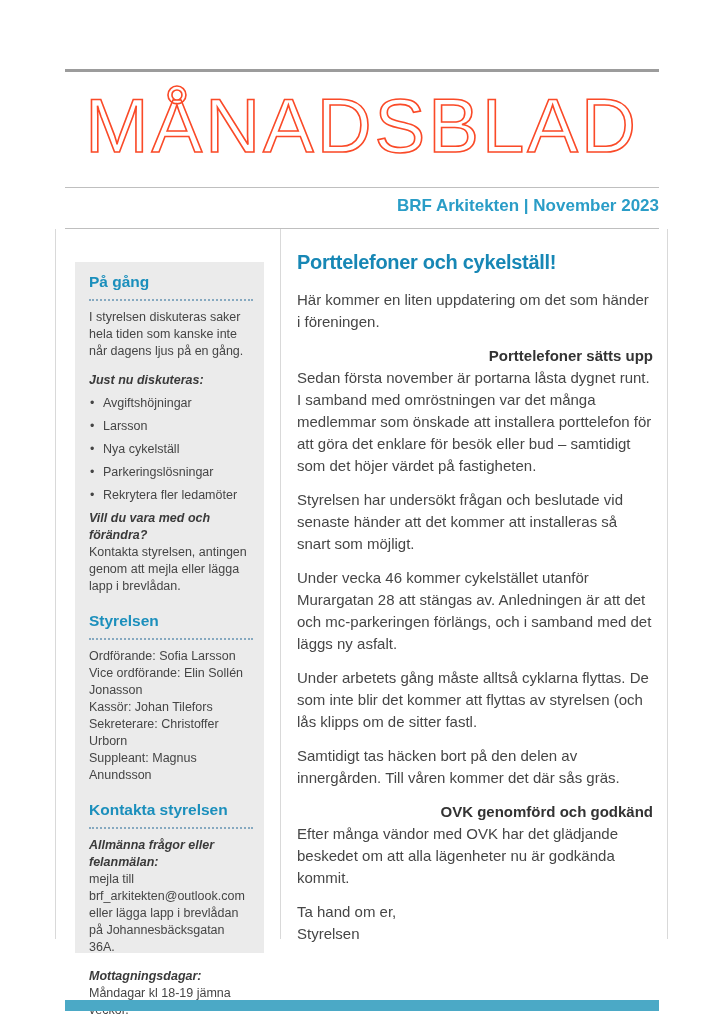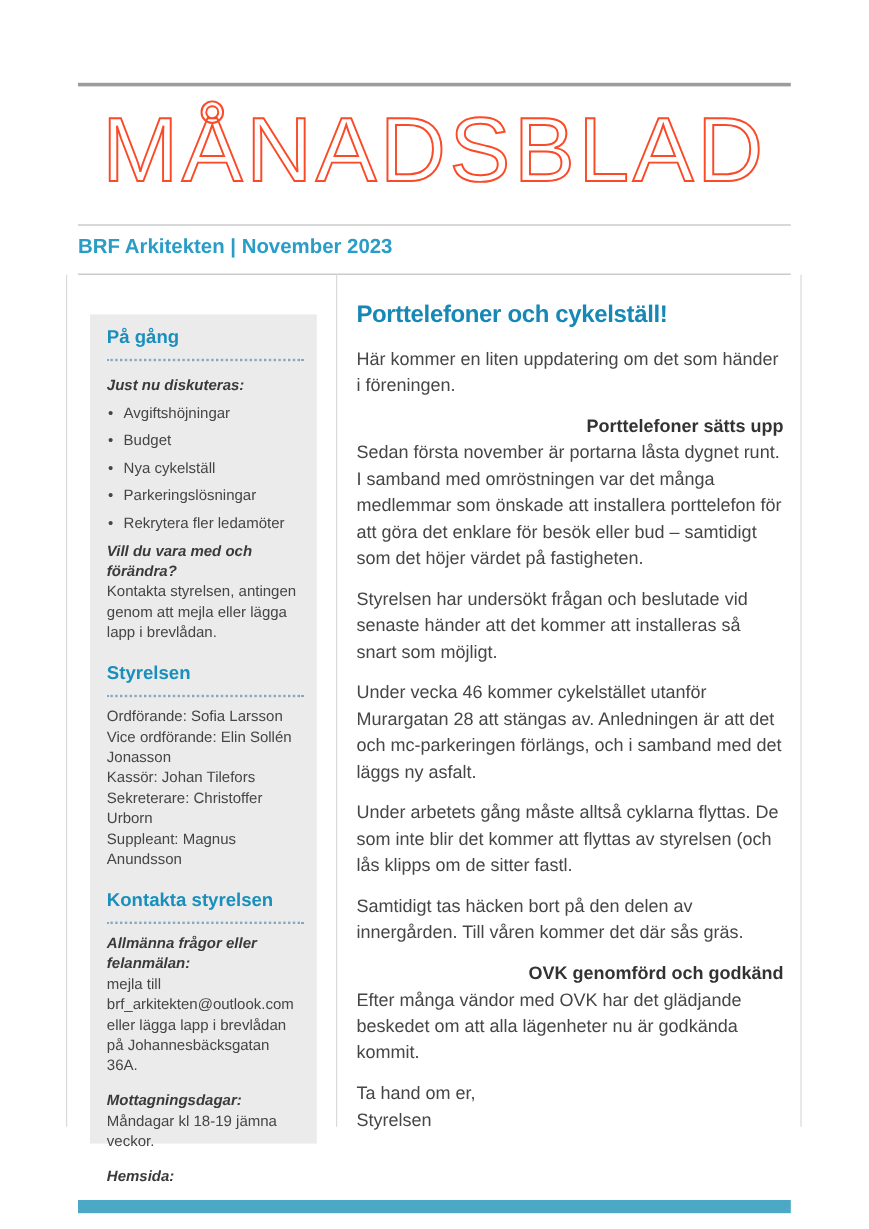--- a/index.html
+++ b/index.html
@@ -14,21 +14,21 @@
   .rule-2 { top:228px; }
   .masthead {
     position:absolute; left:65px; top:84px; width:594px; text-align:center;
     font-size:76px; line-height:84px; letter-spacing:3px; font-weight:400;
     color:transparent; -webkit-text-stroke:1.6px #fa4a28;
   }
   @supports not (-webkit-text-stroke: 1px red) {
     .masthead { color:#fa4a28; font-weight:100; }
   }
   .subtitle {
-    position:absolute; left:65px; top:196px; width:594px; text-align:left;
+    position:absolute; left:65px; top:196px; width:594px; text-align:right;
     color:#2a9dc7; font-weight:bold; font-size:17px;
   }
 
   
   .vline { position:absolute; top:229px; height:710px; width:1px; background:#d9d9d9; }
   .vline-left { left:55px; }
   .vline-mid { left:280px; }
   .vline-right { left:667px; }
 
   
@@ -71,24 +71,25 @@
   <div class="subtitle">BRF Arkitekten | November 2023</div>
   <div class="rule rule-2"></div>
 
   <div class="vline vline-left"></div>
   <div class="vline vline-mid"></div>
   <div class="vline vline-right"></div>
 
   <div class="sidebar">
     <div class="sb-heading">På gång</div>
     <div class="dotted"></div>
+    <div class="sb-para">I styrelsen diskuteras saker hela tiden som kanske inte når dagens ljus på en gång.</div>
     <div class="sb-label">Just nu diskuteras:</div>
     <ul class="sb-bullets">
       <li>Avgiftshöjningar</li>
-      <li>Budget</li>
+      <li>Larsson</li>
       <li>Nya cykelställ</li>
       <li>Parkeringslösningar</li>
       <li>Rekrytera fler ledamöter</li>
     </ul>
     <div class="sb-label" style="margin-top:4px">Vill du vara med och förändra?</div>
     <div class="sb-para">Kontakta styrelsen, antingen genom att mejla eller lägga lapp i brevlådan.</div>
 
     <div class="sb-heading spaced">Styrelsen</div>
     <div class="dotted"></div>
     <div class="sb-para">Ordförande: Sofia Larsson</div>

